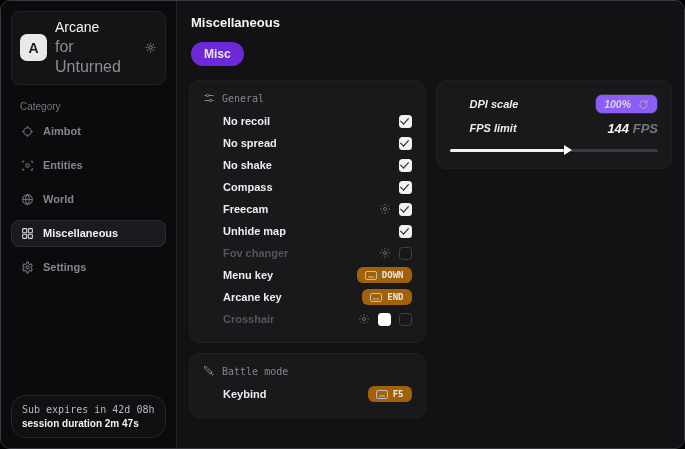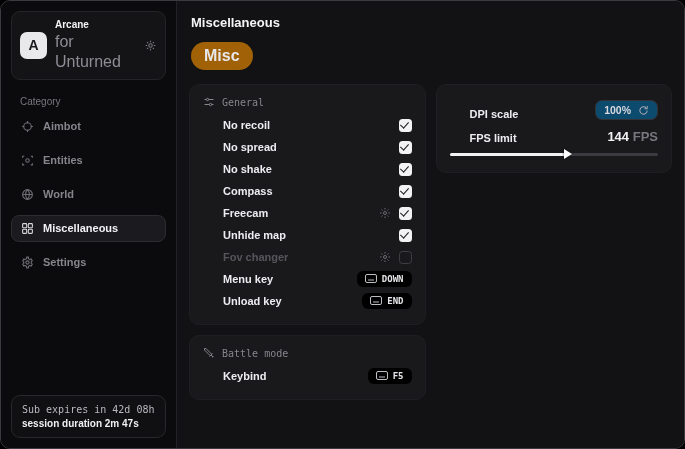--- a/index.html
+++ b/index.html
@@ -22,53 +22,53 @@
     display:flex; align-items:center; gap:8px;
     background:#141417; border:1px solid #242428; border-radius:9px;
     padding:7px 8px;
   }
   .avatar {
     width:27px; height:27px; border-radius:7px; background:#e9e9ec;
     color:#1a1a1e; font-weight:bold; font-size:14px;
     display:flex; align-items:center; justify-content:center; flex-shrink:0;
   }
   .app-meta { flex:1; min-width:0; }
-  .app-name { font-size:10px; font-weight:bold; color:#f4f4f6; line-height:1.25; }
+  .app-name { font-size:14px; font-weight:normal; color:#f4f4f6; line-height:1.25; }
   .app-sub  { font-size:16px; color:#8d8d93; line-height:1.25; }
   .app-sync { color:#7a7a80; display:flex; align-items:center; }
 
   .cat-label { font-size:10px; color:#77777d; margin:16px 4px 6px 9px; }
 
   .nav { display:flex; flex-direction:column; gap:7px; }
   .nav-item {
     display:flex; align-items:center; gap:9px;
     padding:6px 9px; border-radius:8px; border:1px solid transparent;
     color:#85858b; font-size:11px; font-weight:600; cursor:default;
   }
   .nav-item .nicon { display:flex; align-items:center; color:#6e6e74; }
   .nav-item.selected {
     background:#1b1b1f; border-color:#2c2c31; color:#f2f2f5;
   }
   .nav-item.selected .nicon { color:#d8d8dc; }
 
   .sidebar-footer {
     position:absolute; left:10px; right:10px; bottom:10px;
-    border:1px solid #28282c; border-radius:9px; background:#101013;
+    border:1px solid #28282c; border-radius:15px; background:#101013;
     padding:8px 10px;
   }
   .sf-line1 { font-family:"DejaVu Sans Mono", monospace; font-size:10px; color:#b9b9bf; margin-bottom:3px; }
   .sf-line2 { font-size:10px; font-weight:bold; color:#f0f0f3; }
 
   
   .main { flex:1; background:#121214; padding:14px 12px 12px 12px; overflow:hidden; }
   .page-title { font-size:13px; font-weight:bold; color:#f5f5f7; margin-left:2px; }
   .tabs { margin-top:12px; margin-left:2px; }
   .tab-pill {
-    display:inline-block; background:#a16207; color:#e8e8ec;
-    font-size:16px; font-weight:600; padding:5px 13px; border-radius:14px;
+    display:inline-block; background:#6d28d9; color:#e8e8ec;
+    font-size:12px; font-weight:600; padding:5px 13px; border-radius:14px;
   }
 
   .columns { display:flex; gap:10px; margin-top:14px; align-items:flex-start; }
   .col { width:240px; display:flex; flex-direction:column; gap:10px; }
 
   .panel {
     background:#19191c; border-radius:10px; padding:11px 13px 12px 13px;
     border:1px solid #1f1f23;
   }
   .panel-header {
@@ -95,31 +95,31 @@
     width:4px; height:7px; border:solid #1b1b1e; border-width:0 1.6px 1.6px 0;
     transform:rotate(42deg);
   }
   .chk.off { background:transparent; border:1px solid #3e3e44; }
 
   .gear-mini { color:#6c6c72; display:flex; align-items:center; }
 
   .swatch { width:13px; height:13px; border-radius:3.5px; background:#ffffff; }
 
   .keybind {
-    display:flex; align-items:flex-start; gap:5px;
-    background:#000000; border-radius:6px; padding:3px 8px;
+    display:flex; align-items:flex-end; gap:5px;
+    background:#a16207; border-radius:6px; padding:3px 8px;
     color:#e6e6ea; font-family:"DejaVu Sans Mono", monospace; font-size:9px; font-weight:bold;
   }
   .keybind .kicon { display:flex; align-items:center; color:#bdbdc2; }
 
   
-  .disp-row { display:flex; align-items:flex-end; justify-content:space-between; height:24px; }
+  .disp-row { display:flex; align-items:center; justify-content:space-between; height:24px;font-style:italic; }
   .dpi-btn {
     display:flex; align-items:center; gap:7px;
-    background:#0c4a6e; border:1px solid #323237; border-radius:7px;
+    background:#8b5cf6; border:1px solid #323237; border-radius:7px;
     padding:3px 8px;
   }
   .dpi-val { font-size:10.5px; font-weight:600; color:#d9d9de; }
   .dpi-btn .ricon { display:flex; align-items:center; color:#a9a9af; }
   .fps-val { font-size:13px; font-weight:bold; color:#f2f2f5; }
   .fps-unit { color:#77777d; font-weight:600; }
 
   .slider { position:relative; height:12px; margin-top:4px; }
   .slider .track {
     position:absolute; left:0; right:0; top:5px; height:2.5px;
@@ -316,34 +316,47 @@
                     <rect x="1" y="1" width="22" height="16" rx="3"></rect>
                       <path d="M6 12h12"></path>
                   </svg>
                 </span>
                 <span>DOWN</span>
               </span>
             </div>
           </div>
 
           <div class="row">
-            <span class="row-label">Unload key</span>
+            <span class="row-label">Arcane key</span>
             <div class="row-controls">
               <span class="keybind">
                 <span class="kicon">
                   <svg width="12" height="9" viewBox="0 0 24 18" fill="none" stroke="currentColor" stroke-width="2">
                     <rect x="1" y="1" width="22" height="16" rx="3"></rect>
                       <path d="M6 12h12"></path>
                   </svg>
                 </span>
                 <span>END</span>
               </span>
             </div>
           </div>
 
+          <div class="row dimmed">
+            <span class="row-label">Crosshair</span>
+            <div class="row-controls">
+              <span class="gear-mini">
+                <svg width="12" height="12" viewBox="0 0 24 24" fill="none" stroke="currentColor" stroke-width="2">
+                  <circle cx="12" cy="12" r="3"></circle>
+                  <path d="M12 2v3M12 19v3M2 12h3M19 12h3M4.9 4.9l2.1 2.1M17 17l2.1 2.1M19.1 4.9L17 7M7 17l-2.1 2.1"></path>
+                </svg>
+              </span>
+              <span class="swatch"></span>
+              <span class="chk off"></span>
+            </div>
+          </div>
         </div>
 
         <div class="panel">
           <div class="panel-header">
             <span class="picon">
               <svg width="12" height="12" viewBox="0 0 24 24" fill="none" stroke="currentColor" stroke-width="2">
                 <path d="M14.5 17.5L3 6V3h3l11.5 11.5M13 19l6-6M16 16l4 4M19 21l2-2"></path>
               </svg>
             </span>
             <span>Battle mode</span>

